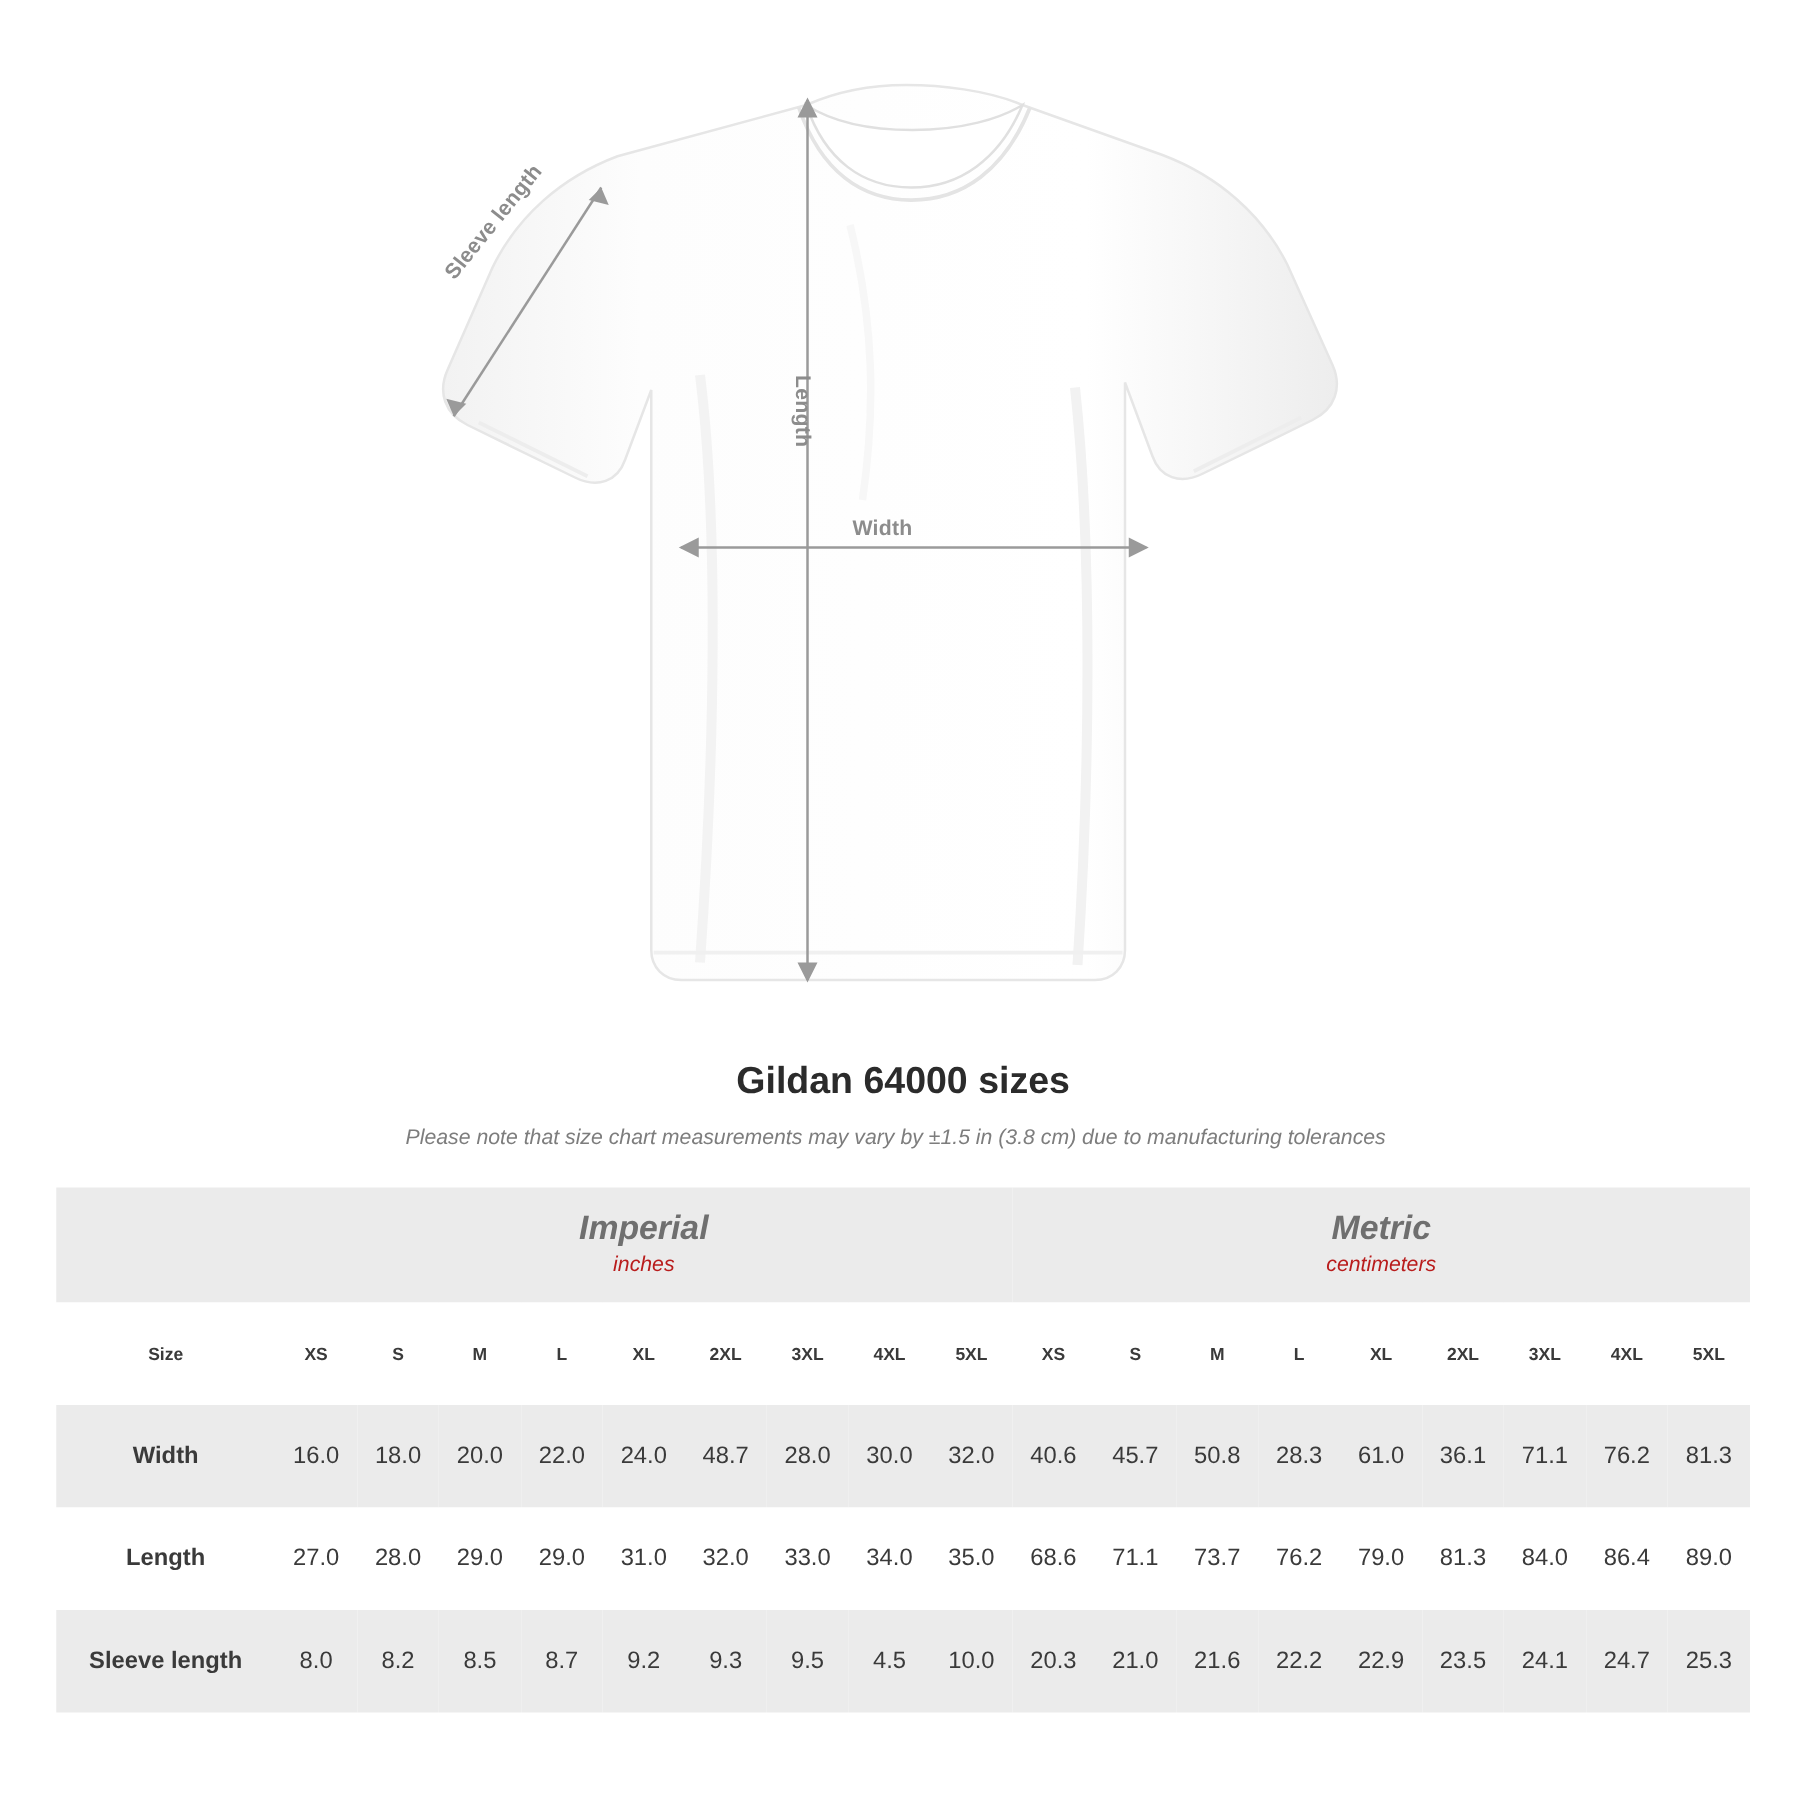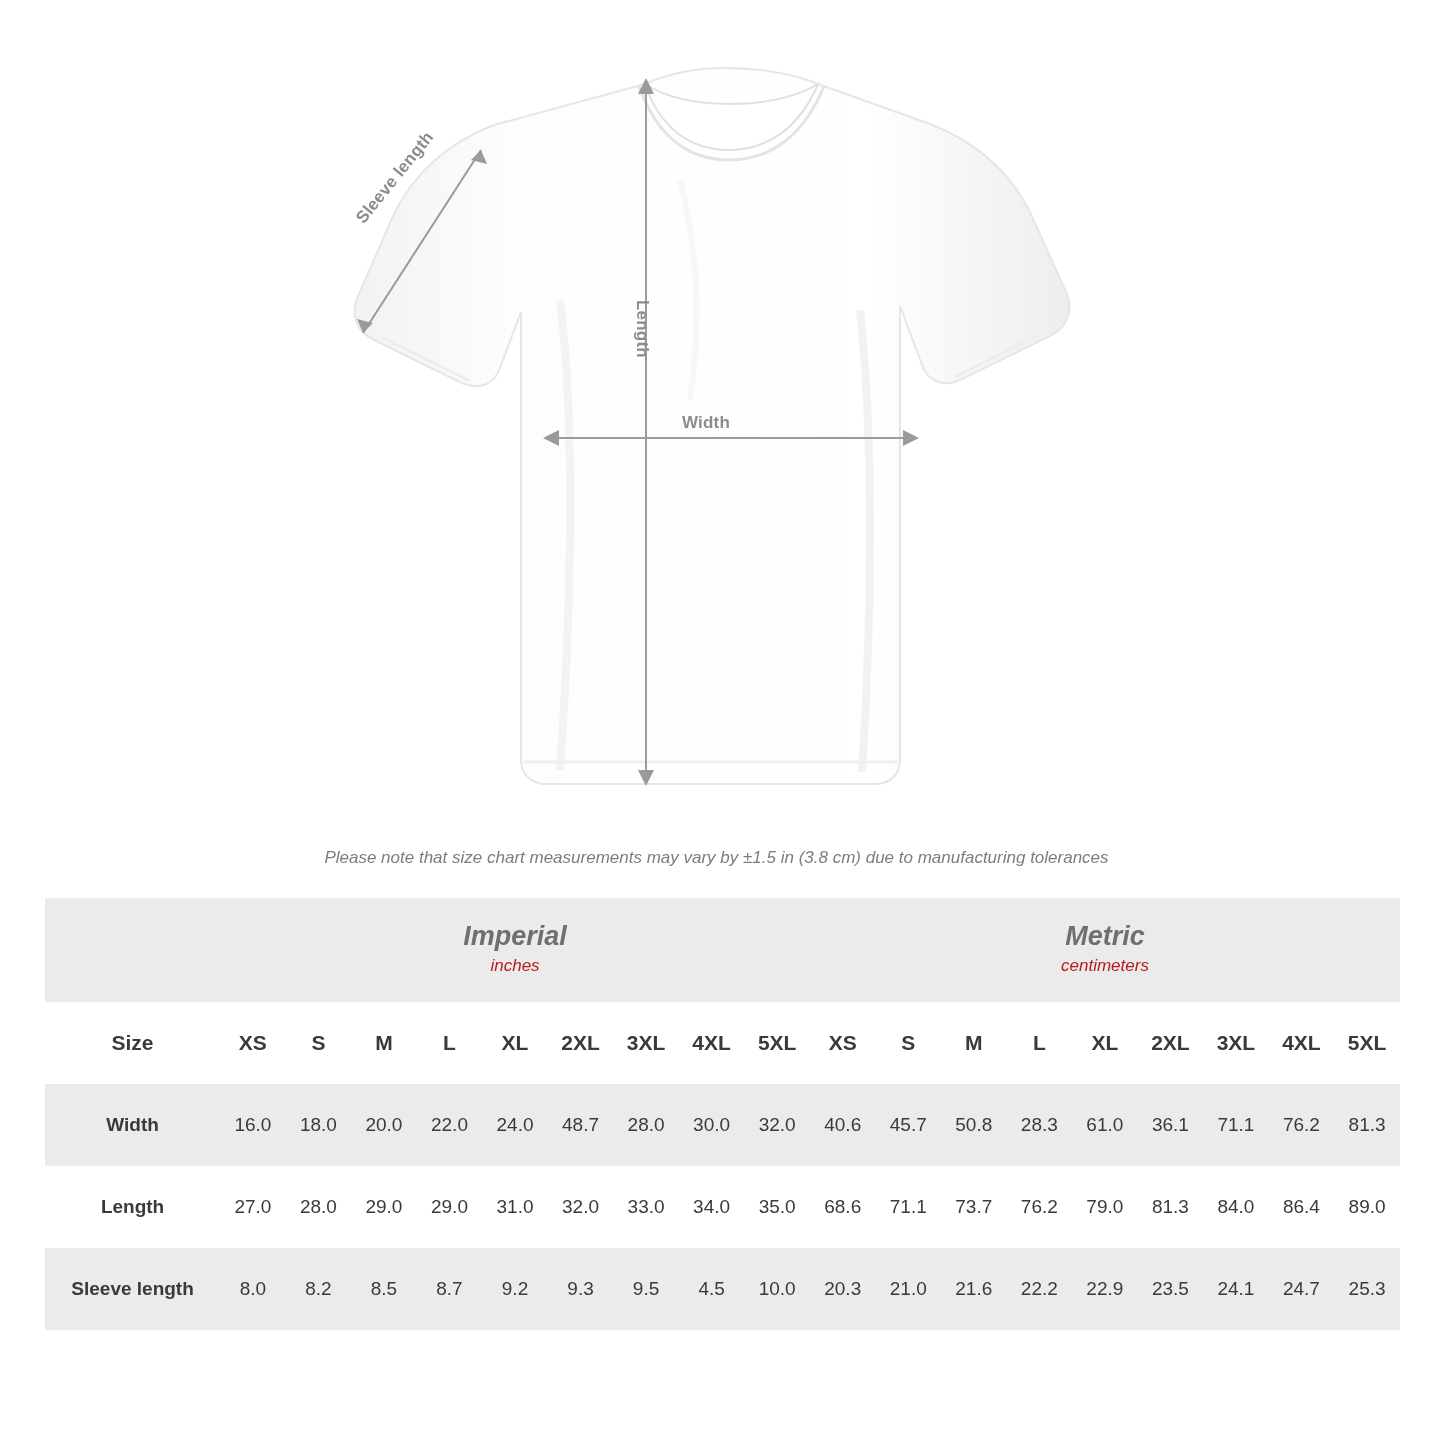--- a/index.html
+++ b/index.html
@@ -87,40 +87,40 @@
   table.size-table th {
     border: none;
     text-align: center;
     vertical-align: middle;
     font-size: 19px;
     color: #3a3a3a;
     height: 80px;
   }
   .unit-head {
     background: #ebebeb;
-    height: 104px;
+    height: 92px;
     border-radius: 24px;
   }
   .unit-head .unit-name {
     font-size: 27px;
     font-style: italic;
     font-weight: bold;
     color: #6f6f6f;
     line-height: 1.15;
   }
   .unit-head .unit-sub {
     font-size: 17px;
     font-style: italic;
     color: #b91c1c;
     line-height: 1.6;
   }
   tr.row-head td {
     background: #ffffff;
     font-weight: bold;
-    font-size: 21px;
+    font-size: 14px;
     color: #3a3a3a;
   }
   tr.row-shade td {
     background: #ebebeb;
   }
   tr.row-plain td {
     background: #ffffff;
   }
   td.rowlabel {
     font-weight: bold;
@@ -203,20 +203,21 @@
         <polygon points="919,438 903,430 903,446"></polygon>
       </g>
     </svg>
 
     <div class="dim-label label-sleeve">Sleeve length</div>
     <div class="dim-label label-length">Length</div>
     <div class="dim-label label-width">Width</div>
   </div>
 
   <div class="title-block">
+    <h1 class="chart-title">Gildan 64000 sizes</h1>
     <p class="chart-note">Please note that size chart measurements may vary by ±1.5 in (3.8 cm) due to manufacturing tolerances</p>
   </div>
 
   <div class="table-wrap">
     <table class="size-table">
       <colgroup>
         <col style="width:175px">
         <col span="18" style="width:65.5px">
       </colgroup>
       <tbody>

